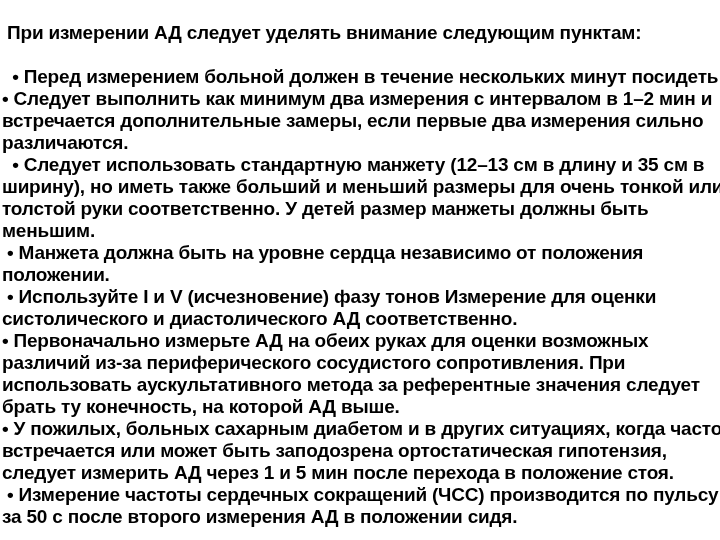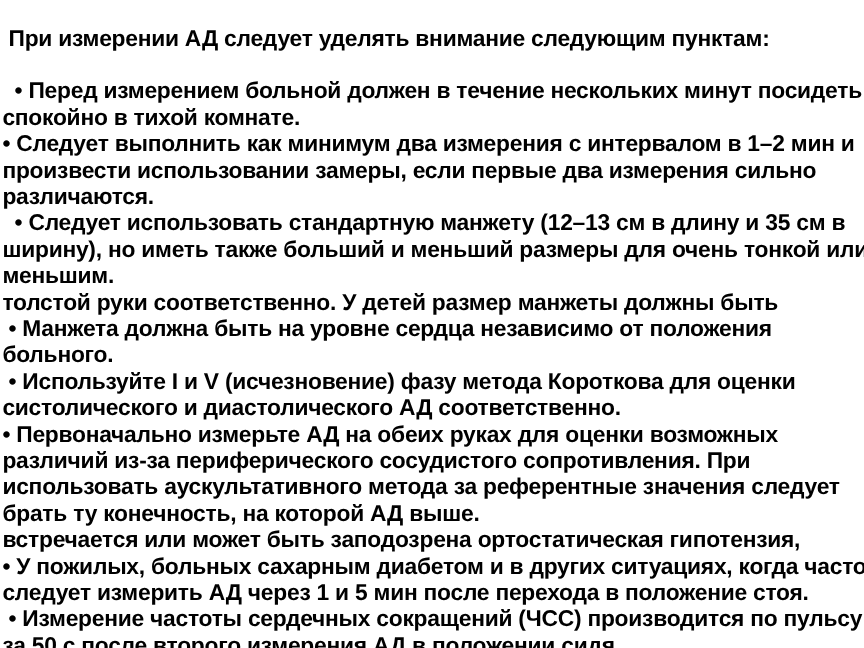--- a/index.html
+++ b/index.html
@@ -31,34 +31,33 @@
     overflow: hidden;
   }
 </style>
 </head>
 <body>
 
 <div class="slide">
   <div class="line"> При измерении АД следует уделять внимание следующим пунктам:</div>
   <div class="line"></div>
   <div class="line">  • Перед измерением больной должен в течение нескольких минут посидеть</div>
-  <div class="line">спокойно в тихой комнате.</div>
   <div class="line">• Следует выполнить как минимум два измерения с интервалом в 1–2 мин и</div>
-  <div class="line">произвести использовании замеры, если первые два измерения сильно</div>
+  <div class="line">встречается дополнительные замеры, если первые два измерения сильно</div>
   <div class="line">различаются.</div>
   <div class="line">  • Следует использовать стандартную манжету (12–13 см в длину и 35 см в</div>
   <div class="line">ширину), но иметь также больший и меньший размеры для очень тонкой или</div>
+  <div class="line">толстой руки соответственно. У детей размер манжеты должны быть</div>
   <div class="line">меньшим.</div>
-  <div class="line">толстой руки соответственно. У детей размер манжеты должны быть</div>
   <div class="line"> • Манжета должна быть на уровне сердца независимо от положения</div>
-  <div class="line">больного.</div>
-  <div class="line"> • Используйте I и V (исчезновение) фазу метода Короткова для оценки</div>
+  <div class="line">положении.</div>
+  <div class="line"> • Используйте I и V (исчезновение) фазу тонов Измерение для оценки</div>
   <div class="line">систолического и диастолического АД соответственно.</div>
   <div class="line">• Первоначально измерьте АД на обеих руках для оценки возможных</div>
   <div class="line">различий из-за периферического сосудистого сопротивления. При</div>
   <div class="line">использовать аускультативного метода за референтные значения следует</div>
   <div class="line">брать ту конечность, на которой АД выше.</div>
+  <div class="line">• У пожилых, больных сахарным диабетом и в других ситуациях, когда часто</div>
   <div class="line">встречается или может быть заподозрена ортостатическая гипотензия,</div>
-  <div class="line">• У пожилых, больных сахарным диабетом и в других ситуациях, когда часто</div>
   <div class="line">следует измерить АД через 1 и 5 мин после перехода в положение стоя.</div>
   <div class="line"> • Измерение частоты сердечных сокращений (ЧСС) производится по пульсу</div>
   <div class="line">за 50 с после второго измерения АД в положении сидя.</div>
 </div>
 
 </body></html>

